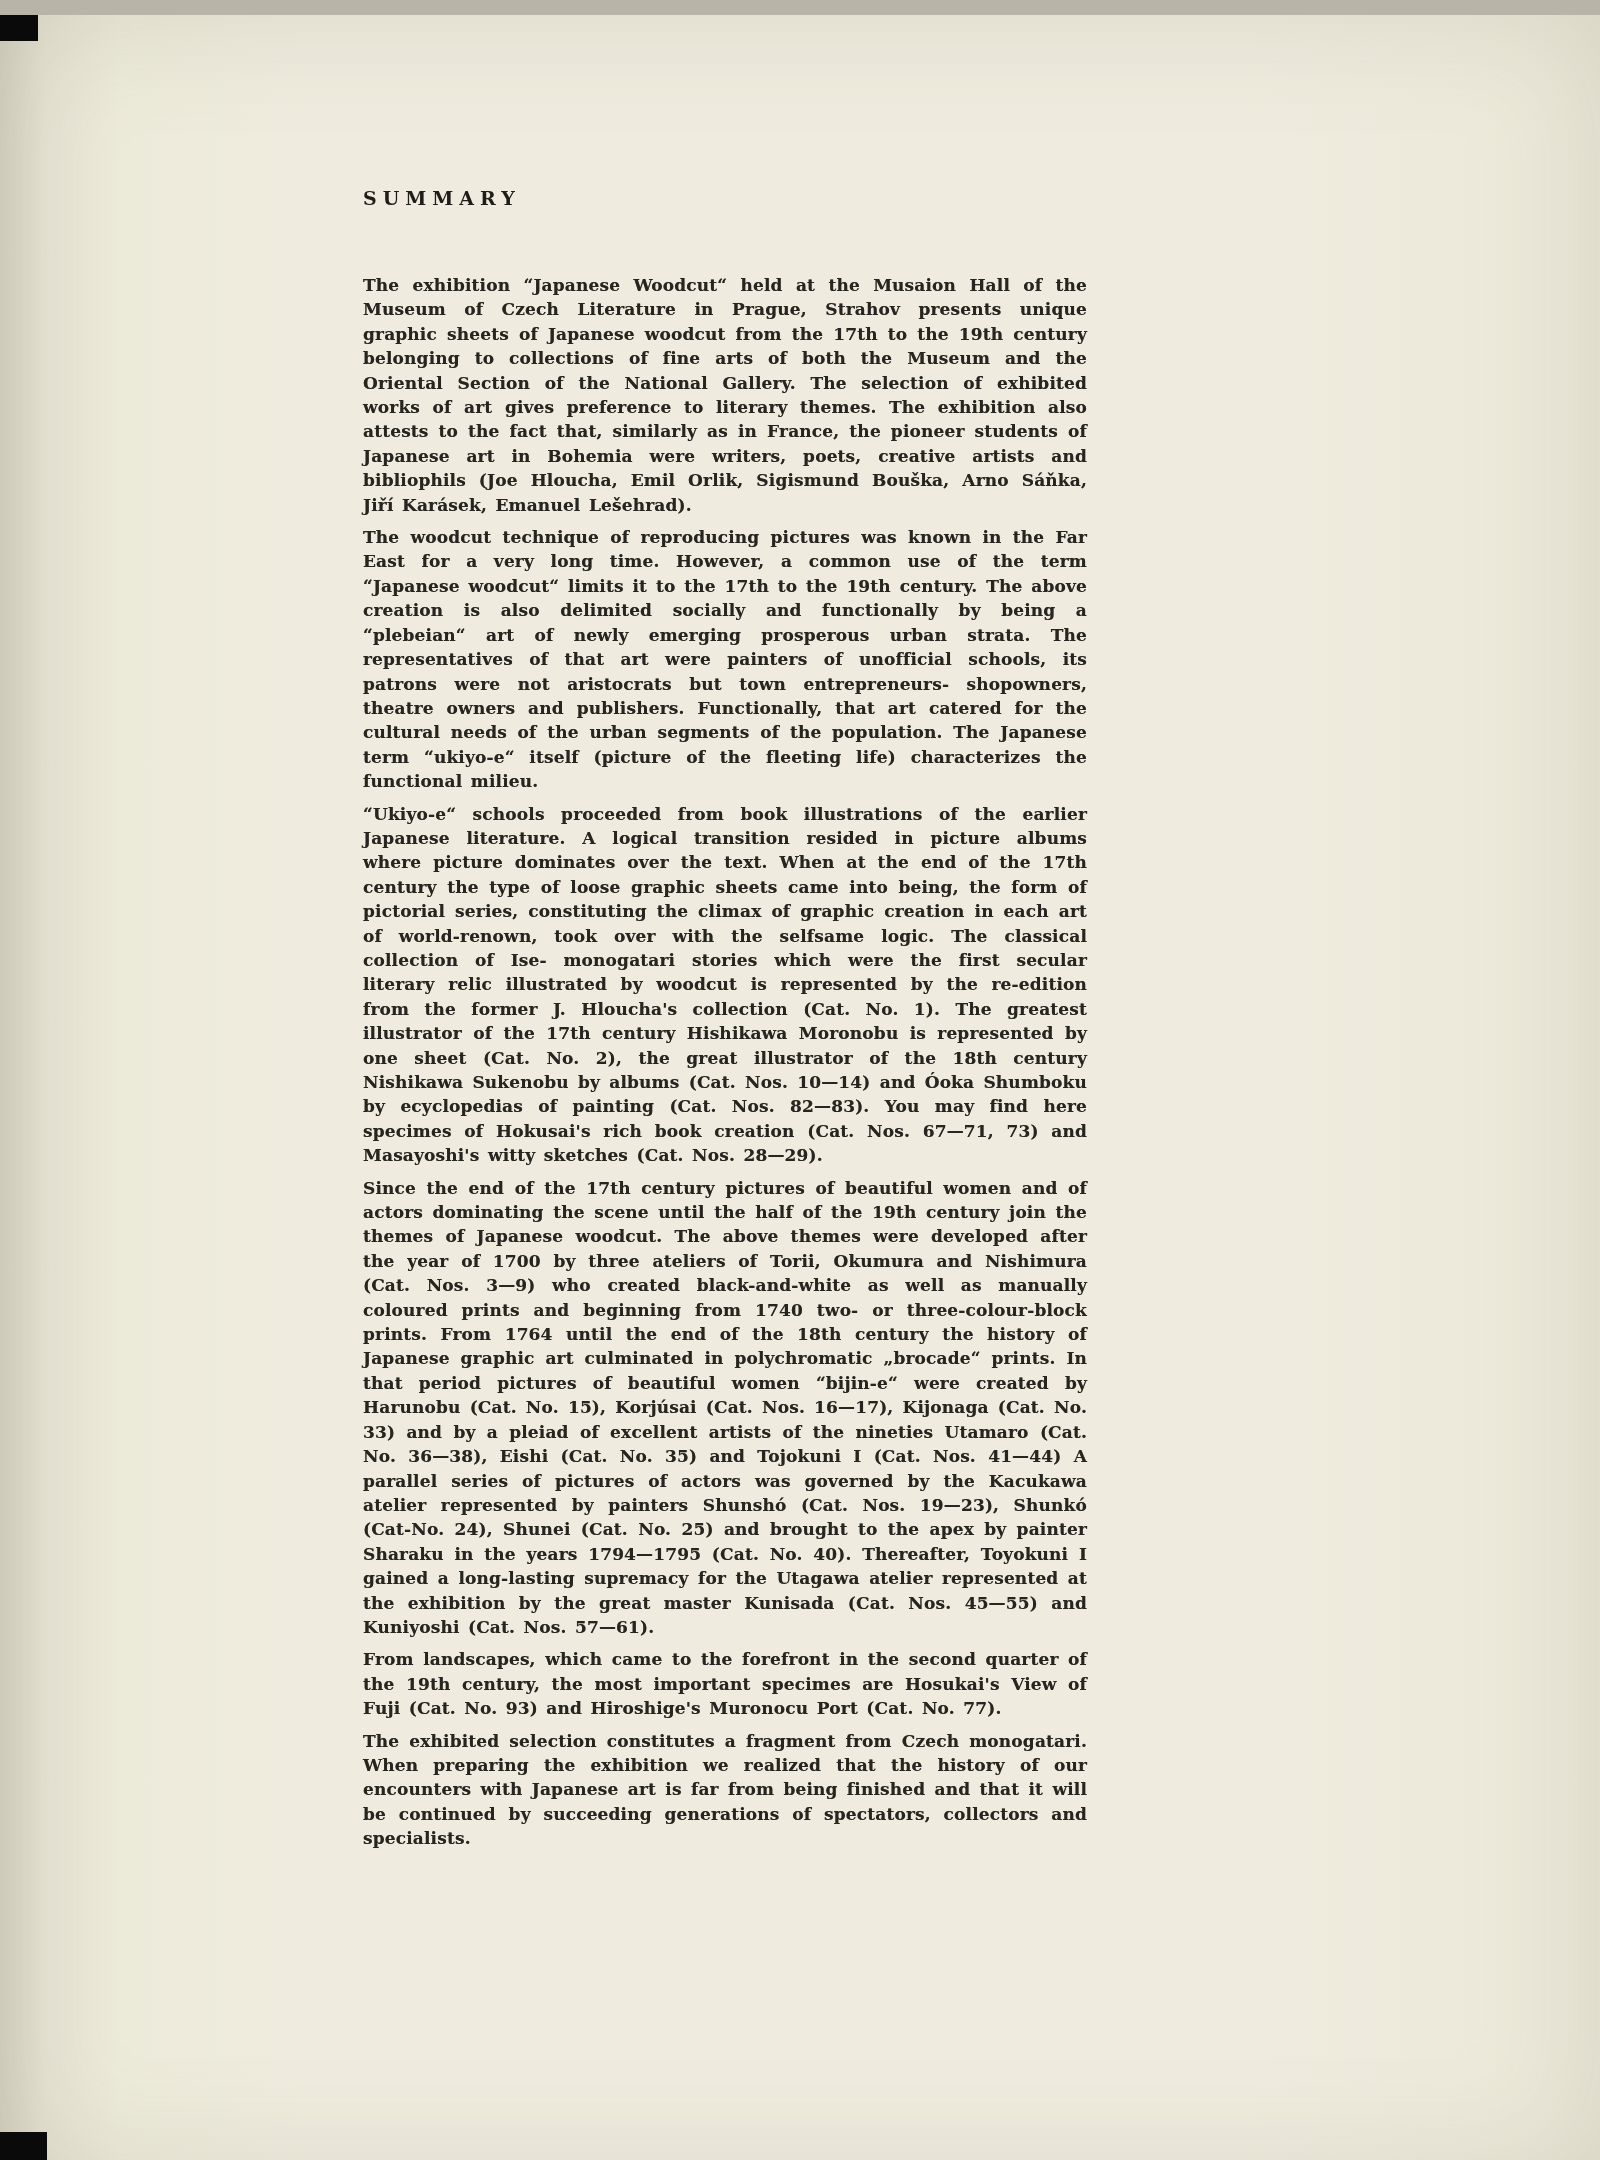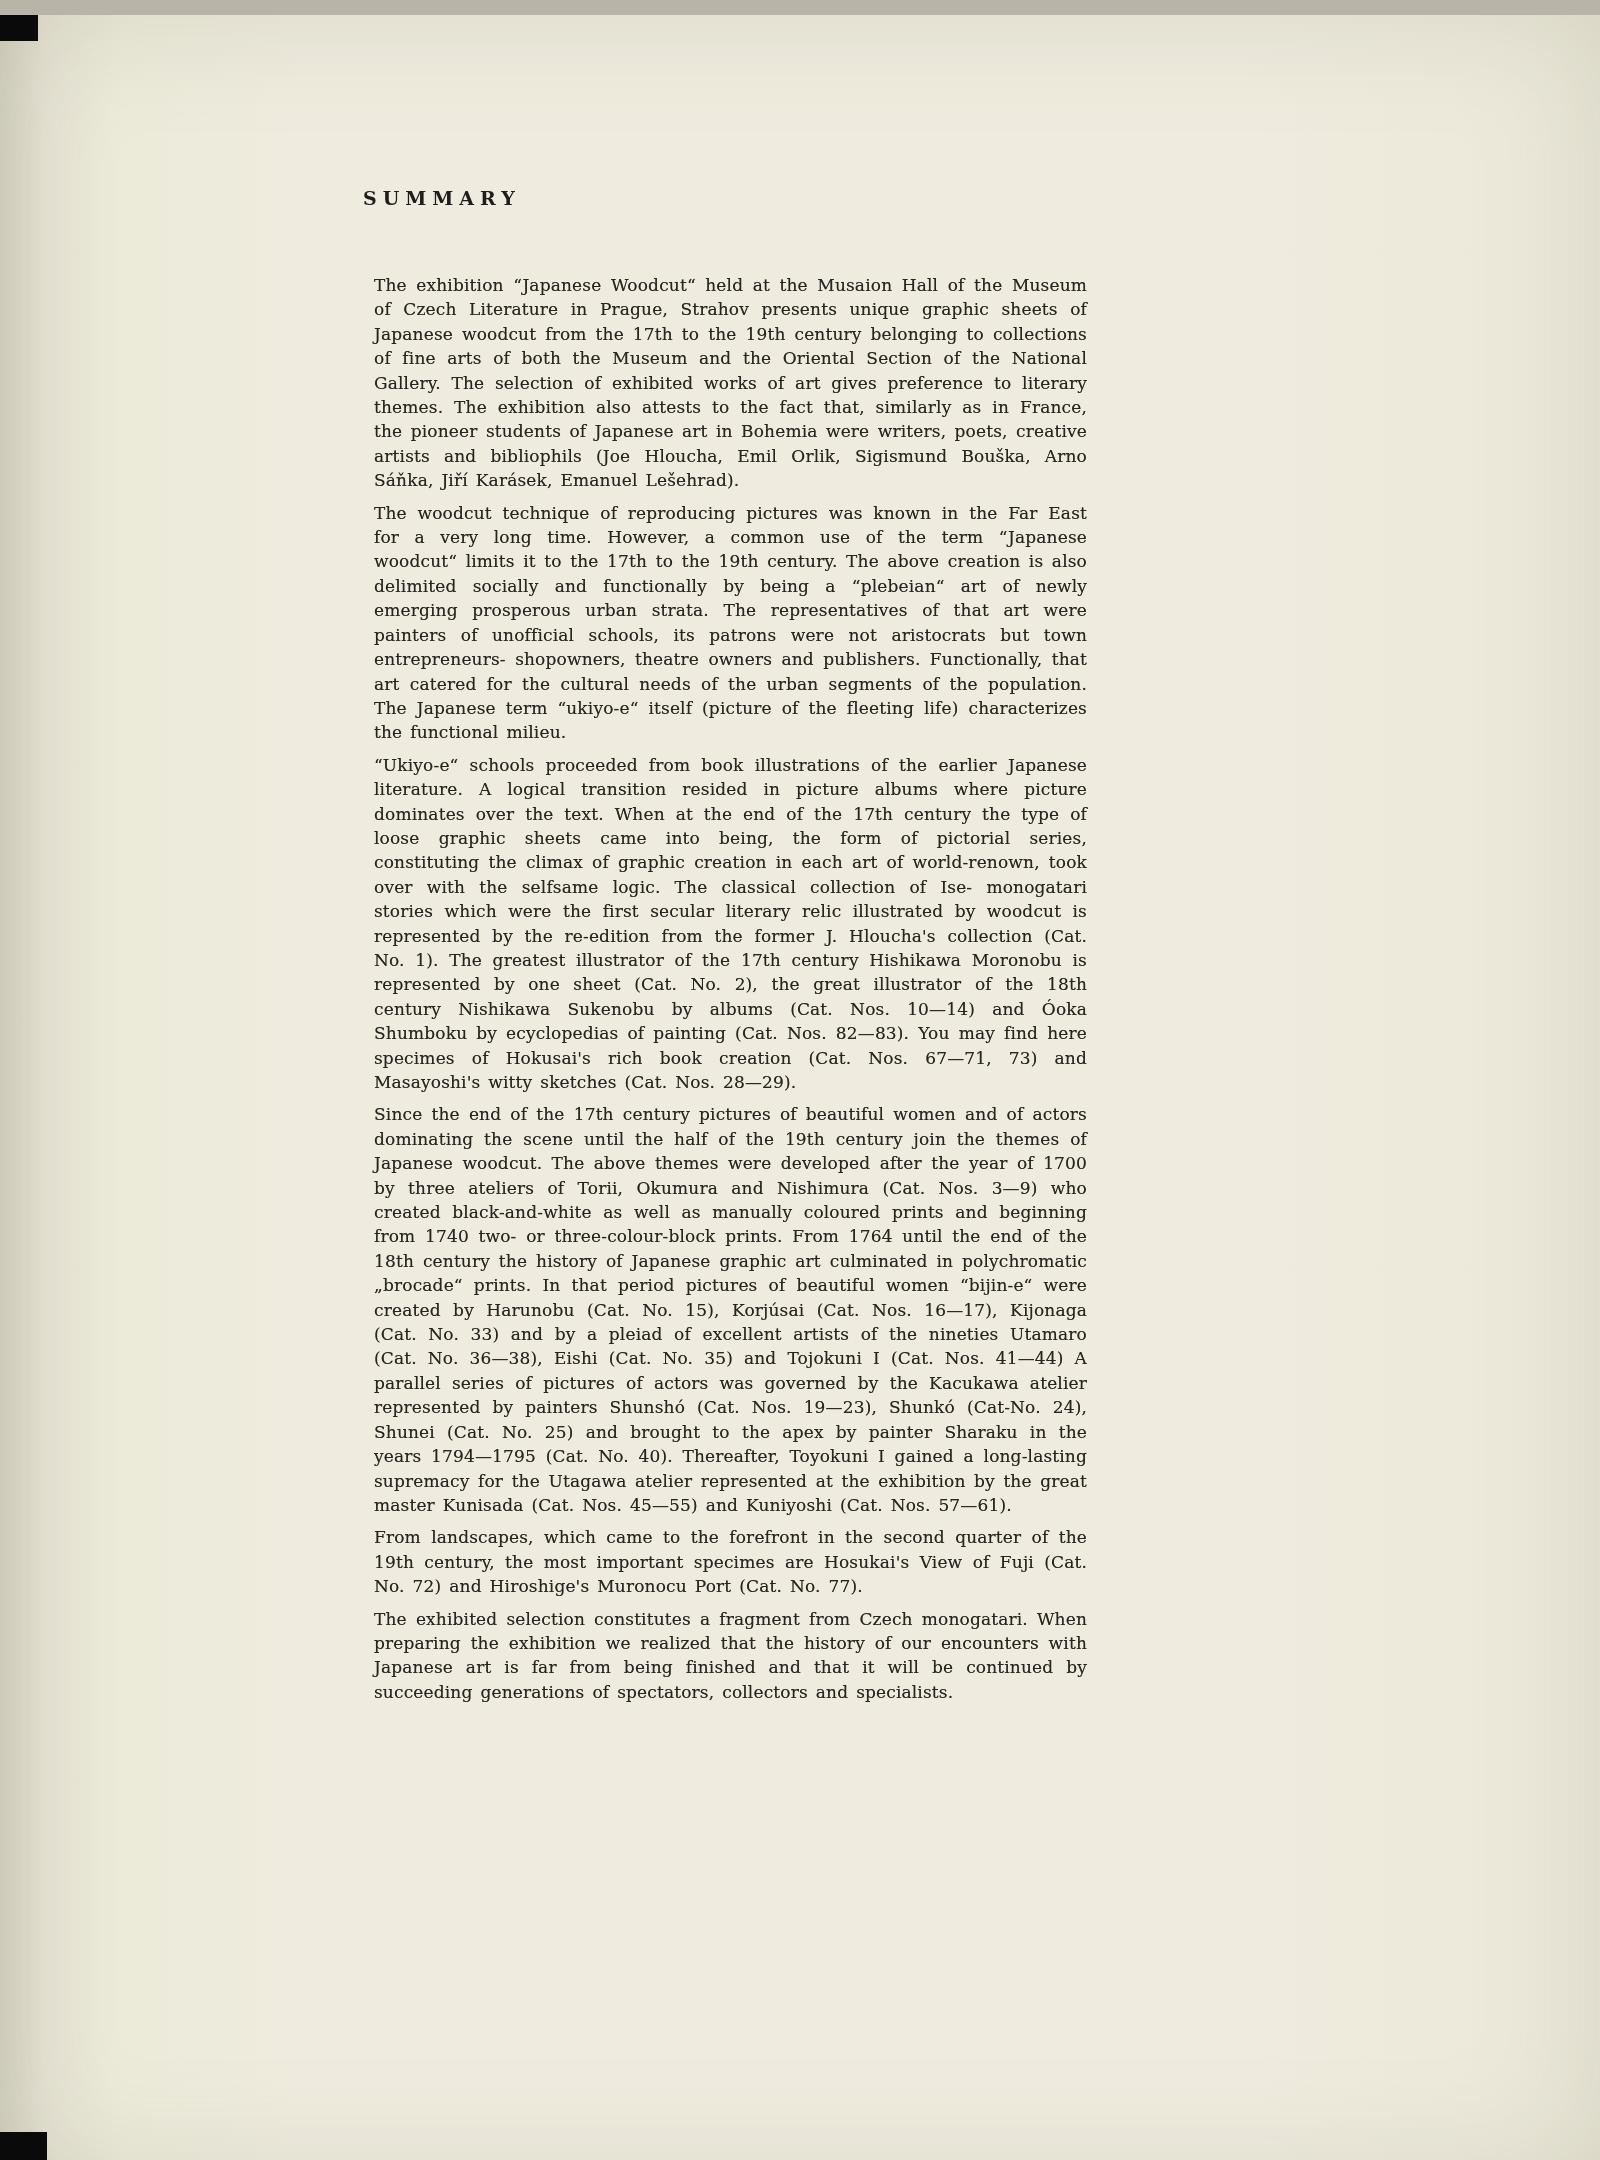--- a/index.html
+++ b/index.html
@@ -55,23 +55,24 @@
     letter-spacing: 6px;
     color: #1e1d19;
     margin: 0 0 64px 0;
   }
   .doc-paragraph {
     font-size: 17px;
     line-height: 24.4px;
     text-align: justify;
     word-spacing: 0.14em;
     letter-spacing: 0.15px;
-    margin: 0 0 8px 11px;
+    margin: 0 0 8px 0;
     color: #26251f;
     text-shadow: 0 0 0.4px rgba(38,37,31,0.5);
+    font-weight: bold;
   }
 </style>
 </head>
 <body>
 
 <div class="scan-page">
 
   <div class="artifact artifact-top-left"></div>
   <div class="artifact artifact-bottom-left"></div>
 
@@ -79,18 +80,18 @@
     <h1 class="doc-title">SUMMARY</h1>
 
     <p class="doc-paragraph">The exhibition “Japanese Woodcut“ held at the Musaion Hall of the Museum of Czech Literature in Prague, Strahov presents unique graphic sheets of Japanese woodcut from the 17th to the 19th century belonging to collections of fine arts of both the Museum and the Oriental Section of the National Gallery. The selection of exhibited works of art gives preference to literary themes. The exhibition also attests to the fact that, similarly as in France, the pioneer students of Japanese art in Bohemia were writers, poets, creative artists and bibliophils (Joe Hloucha, Emil Orlik, Sigismund Bouška, Arno Sáňka, Jiří Karásek, Emanuel Lešehrad).</p>
 
     <p class="doc-paragraph">The woodcut technique of reproducing pictures was known in the Far East for a very long time. However, a common use of the term “Japanese woodcut“ limits it to the 17th to the 19th century. The above creation is also delimited socially and functionally by being a “plebeian“ art of newly emerging prosperous urban strata. The representatives of that art were painters of unofficial schools, its patrons were not aristocrats but town entrepreneurs- shopowners, theatre owners and publishers. Functionally, that art catered for the cultural needs of the urban segments of the population. The Japanese term “ukiyo-e“ itself (picture of the fleeting life) characterizes the functional milieu.</p>
 
     <p class="doc-paragraph">“Ukiyo-e“ schools proceeded from book illustrations of the earlier Japanese literature. A logical transition resided in picture albums where picture dominates over the text. When at the end of the 17th century the type of loose graphic sheets came into being, the form of pictorial series, constituting the climax of graphic creation in each art of world-renown, took over with the selfsame logic. The classical collection of Ise- monogatari stories which were the first secular literary relic illustrated by woodcut is represented by the re-edition from the former J. Hloucha's collection (Cat. No. 1). The greatest illustrator of the 17th century Hishikawa Moronobu is represented by one sheet (Cat. No. 2), the great illustrator of the 18th century Nishikawa Sukenobu by albums (Cat. Nos. 10—14) and Óoka Shumboku by ecyclopedias of painting (Cat. Nos. 82—83). You may find here specimes of Hokusai's rich book creation (Cat. Nos. 67—71, 73) and Masayoshi's witty sketches (Cat. Nos. 28—29).</p>
 
     <p class="doc-paragraph">Since the end of the 17th century pictures of beautiful women and of actors dominating the scene until the half of the 19th century join the themes of Japanese woodcut. The above themes were developed after the year of 1700 by three ateliers of Torii, Okumura and Nishimura (Cat. Nos. 3—9) who created black-and-white as well as manually coloured prints and beginning from 1740 two- or three-colour-block prints. From 1764 until the end of the 18th century the history of Japanese graphic art culminated in polychromatic „brocade“ prints. In that period pictures of beautiful women “bijin-e“ were created by Harunobu (Cat. No. 15), Korjúsai (Cat. Nos. 16—17), Kijonaga (Cat. No. 33) and by a pleiad of excellent artists of the nineties Utamaro (Cat. No. 36—38), Eishi (Cat. No. 35) and Tojokuni I (Cat. Nos. 41—44) A parallel series of pictures of actors was governed by the Kacukawa atelier represented by painters Shunshó (Cat. Nos. 19—23), Shunkó (Cat-No. 24), Shunei (Cat. No. 25) and brought to the apex by painter Sharaku in the years 1794—1795 (Cat. No. 40). Thereafter, Toyokuni I gained a long-lasting supremacy for the Utagawa atelier represented at the exhibition by the great master Kunisada (Cat. Nos. 45—55) and Kuniyoshi (Cat. Nos. 57—61).</p>
 
-    <p class="doc-paragraph">From landscapes, which came to the forefront in the second quarter of the 19th century, the most important specimes are Hosukai's View of Fuji (Cat. No. 72) and Hiroshige's Muronocu Port (Cat. No. 77).</p>
+    <p class="doc-paragraph">From landscapes, which came to the forefront in the second quarter of the 19th century, the most important specimes are Hosukai's View of Fuji (Cat. No. 93) and Hiroshige's Muronocu Port (Cat. No. 77).</p>
 
     <p class="doc-paragraph">The exhibited selection constitutes a fragment from Czech monogatari. When preparing the exhibition we realized that the history of our encounters with Japanese art is far from being finished and that it will be continued by succeeding generations of spectators, collectors and specialists.</p>
   </div>
 
 </div>
 
 </body></html>

